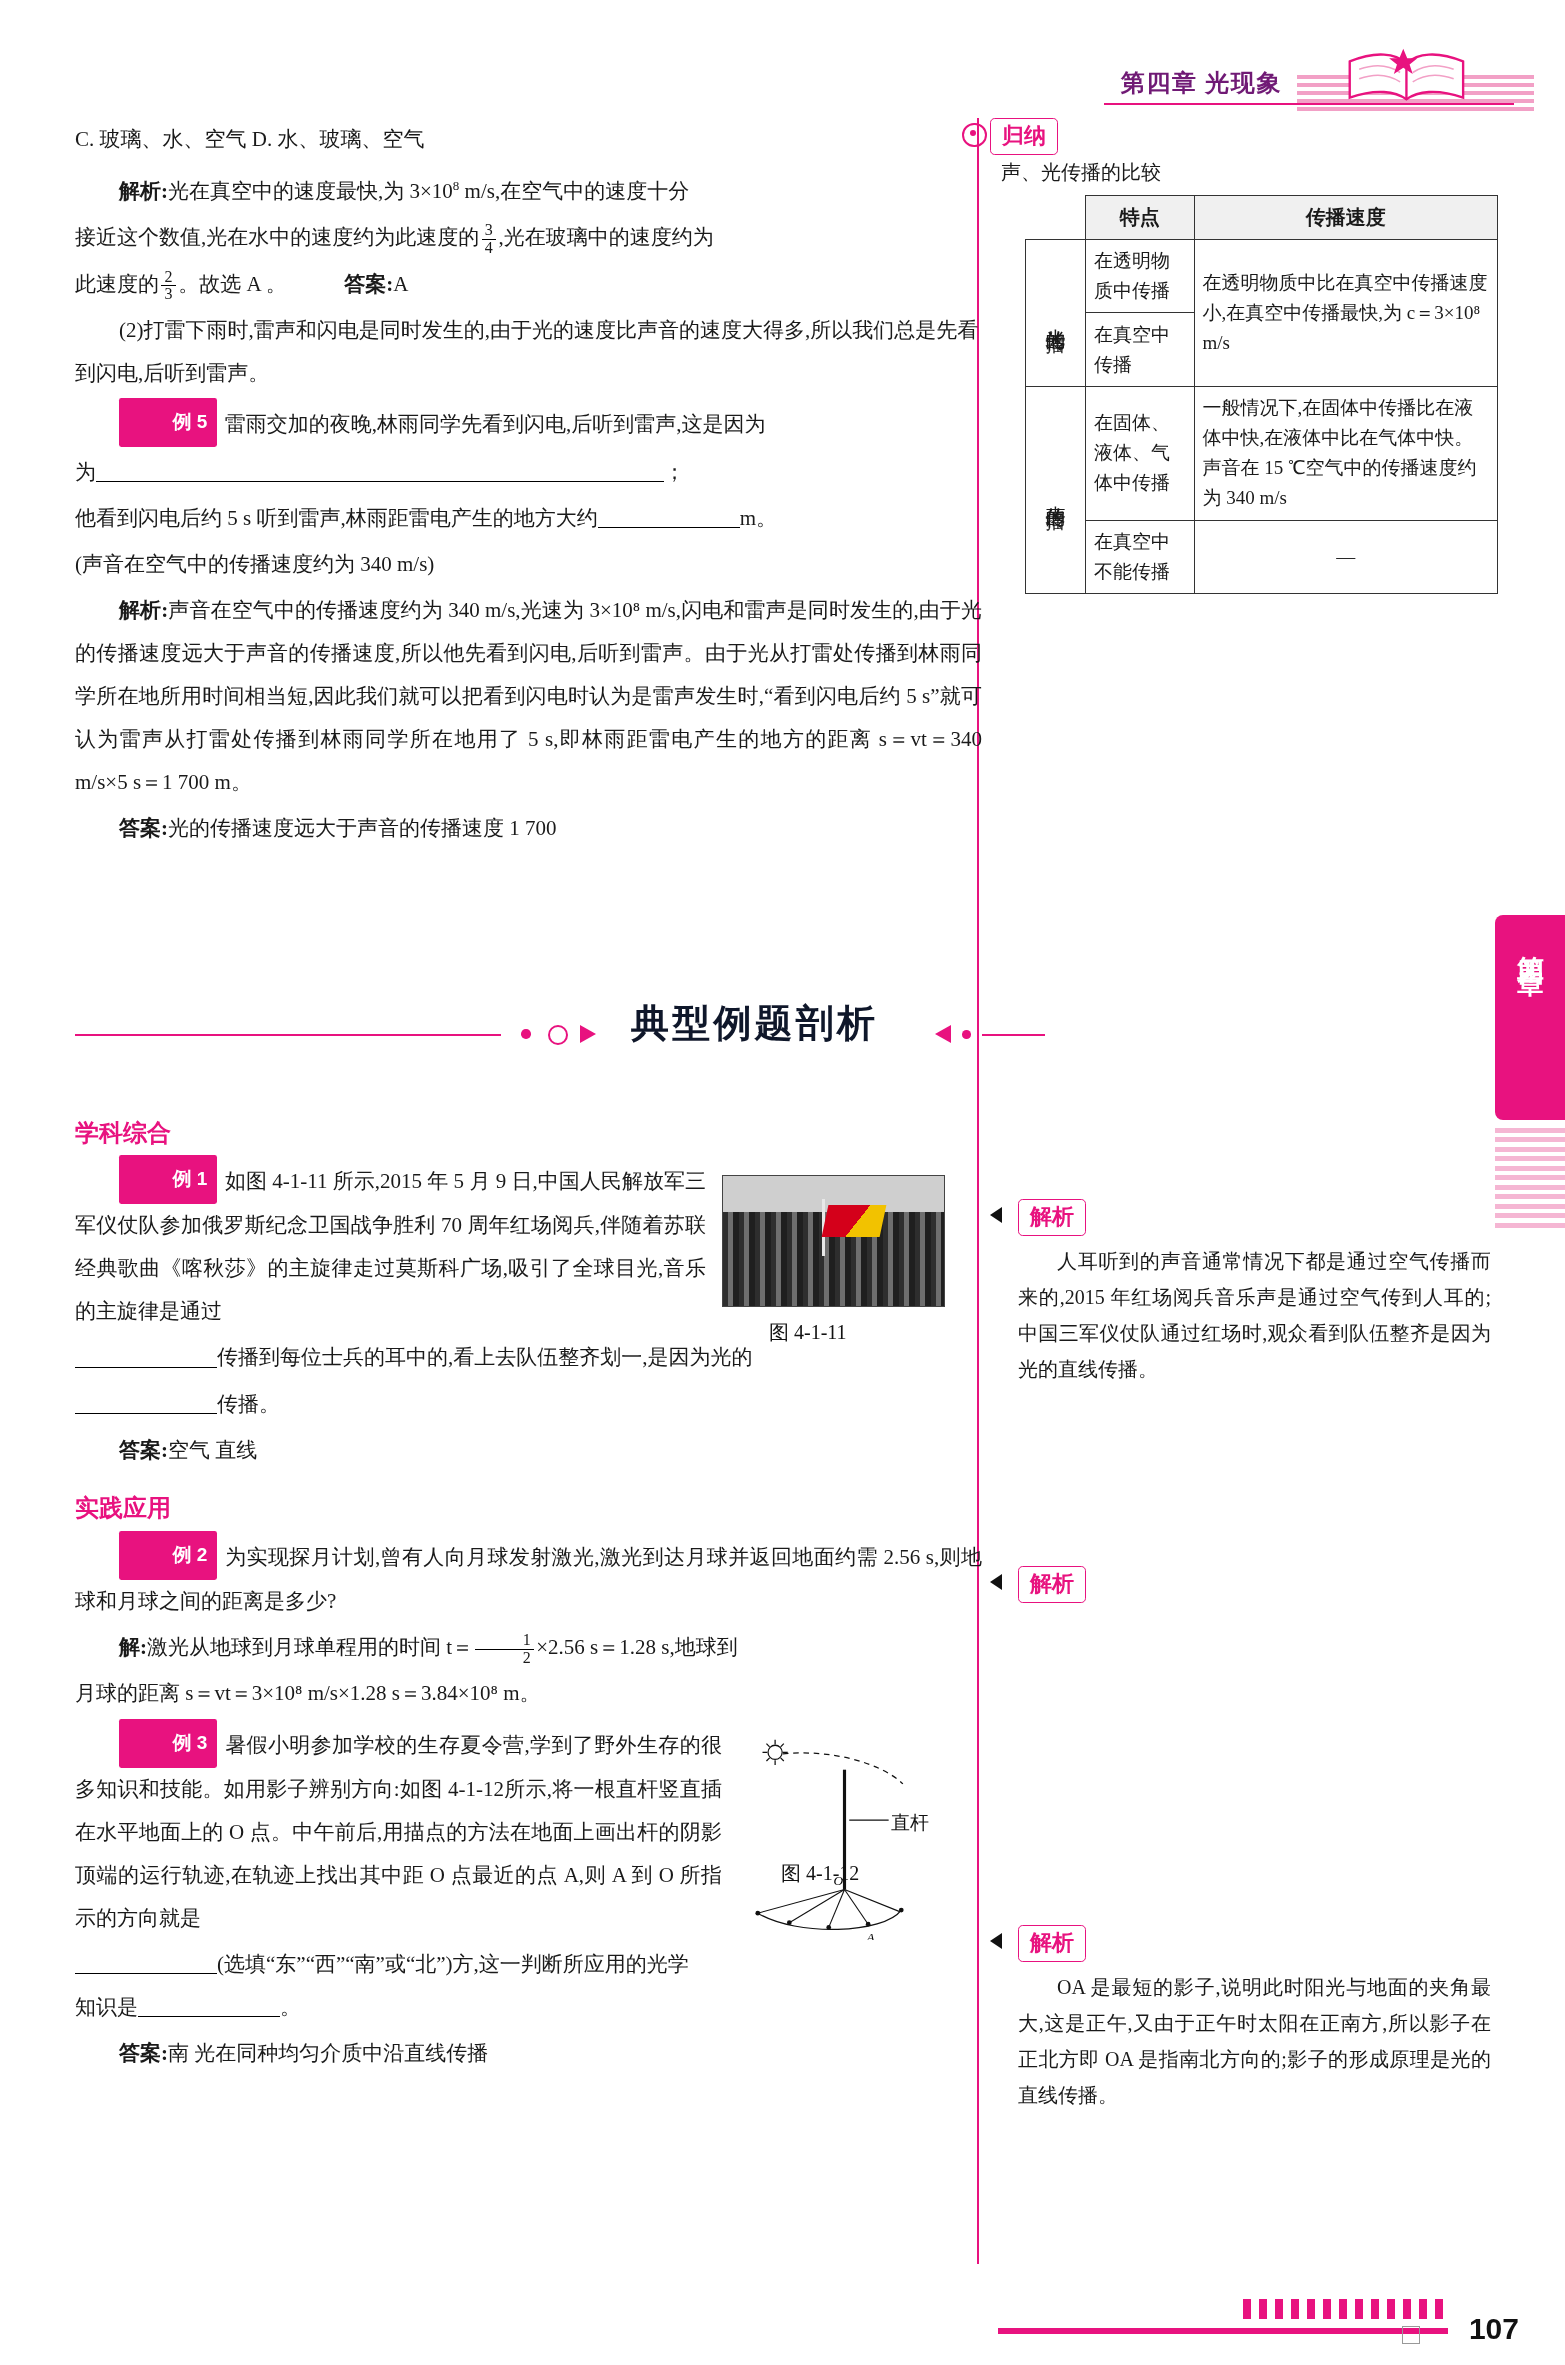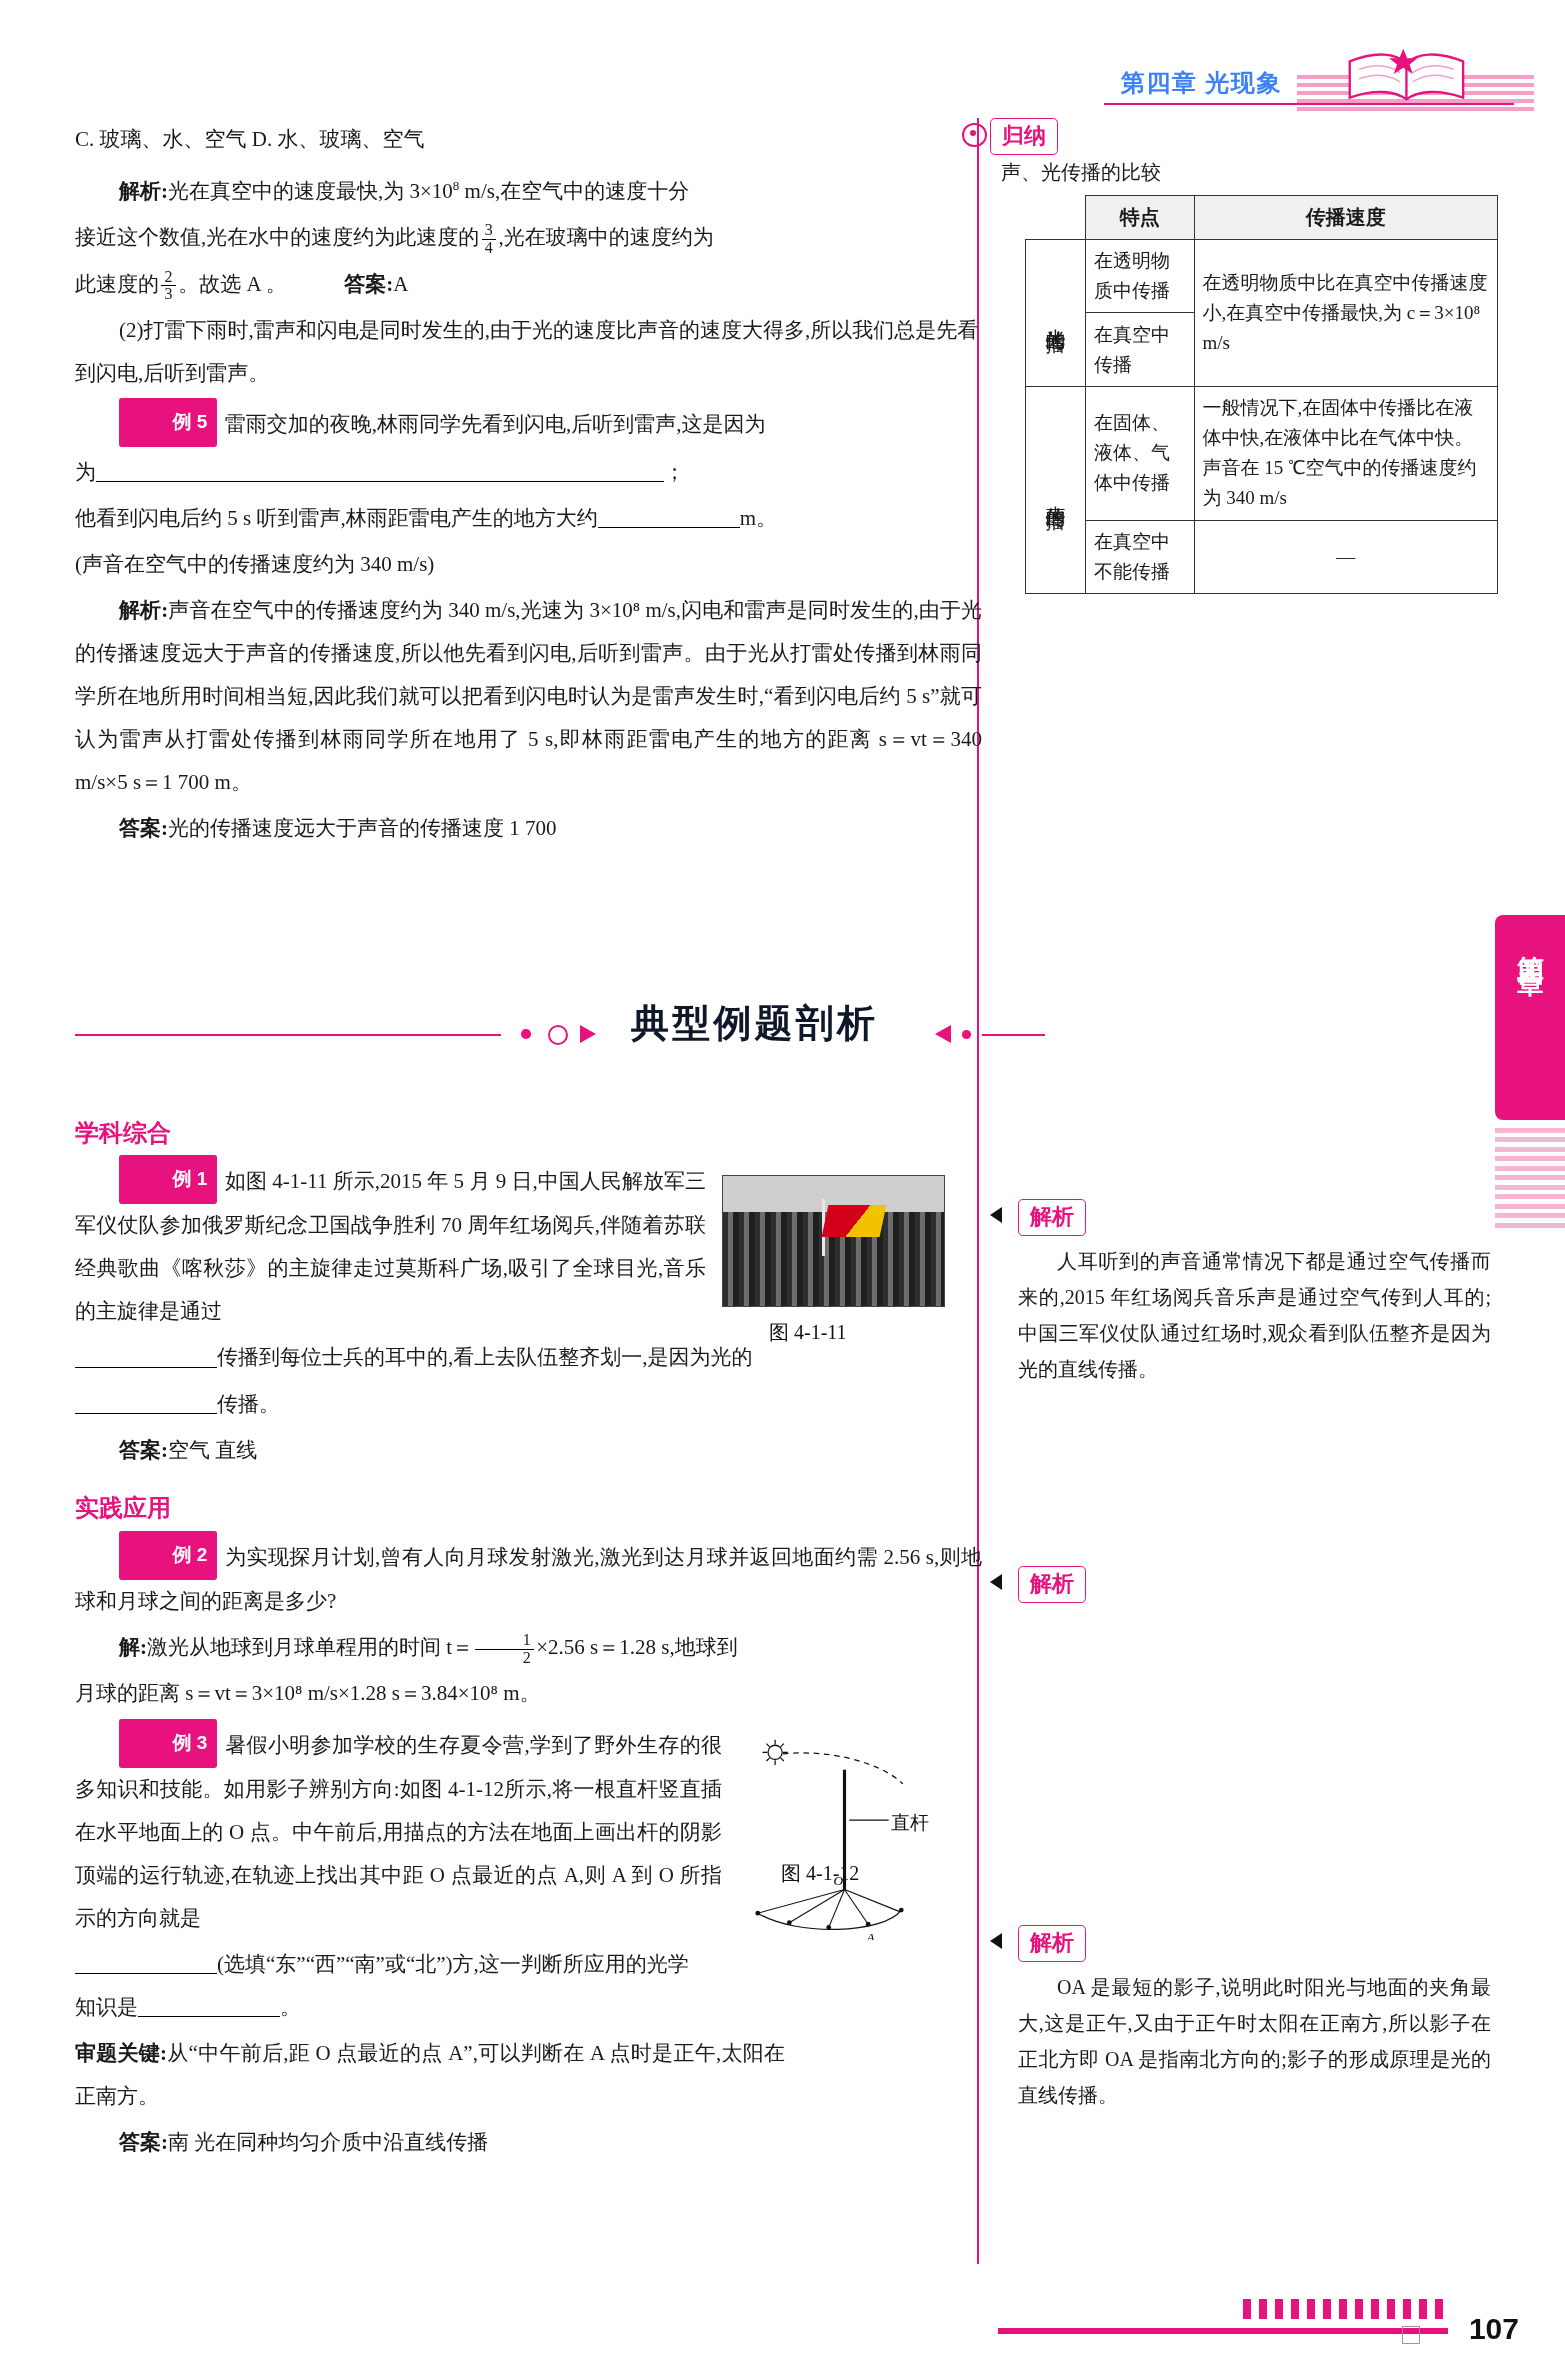--- a/index.html
+++ b/index.html
@@ -12,21 +12,21 @@
     overflow:hidden;
   }
   .page{position:absolute;inset:0;}
 
   
   .header{
     position:absolute;left:0;top:0;width:1566px;height:126px;
   }
   .hdr-title{
     position:absolute;right:284px;top:67px;
-    font-size:24px;font-weight:bold;color:#3b82f6;
+    font-size:24px;font-weight:bold;color:#701a75;
     letter-spacing:1.6px;
   }
   .hdr-rule{
     position:absolute;left:1104px;top:103px;width:410px;height:2.4px;
     background:#e8127f;
   }
   .hdr-stripes{
     position:absolute;right:32px;top:75px;width:237px;height:39px;
     background:repeating-linear-gradient(to bottom,#f2a0c6 0 4px, #ffffff 4px 8px);
   }
@@ -252,23 +252,20 @@
     <div class="para indent">
       <span class="bold">解:</span><span>激光从地球到月球单程用的时间 t＝</span><span class="frac"><span class="num">1</span><span class="den">2</span></span><span>×2.56 s＝1.28 s,地球到</span>
     </div>
     <div class="para">月球的距离 s＝vt＝3×10⁸ m/s×1.28 s＝3.84×10⁸ m。</div>
 
     <div class="para indent" style="width:647px;text-align:justify">
       <span class="ex-tag">例 3</span><span>暑假小明参加学校的生存夏令营,学到了野外生存的很多知识和技能。如用影子辨别方向:如图 4-1-12所示,将一根直杆竖直插在水平地面上的 O 点。中午前后,用描点的方法在地面上画出杆的阴影顶端的运行轨迹,在轨迹上找出其中距 O 点最近的点 A,则 A 到 O 所指示的方向就是</span>
     </div>
     <div class="para" style="width:631px">
       <span class="gap-s"></span><span>(选填“东”“西”“南”或“北”)方,这一判断所应用的光学知识是</span><span class="gap-s"></span><span>。</span>
-    </div>
-    <div class="para" style="width:710px;text-align:justify">
-      <span class="bold">审题关键:</span><span>从“中午前后,距 O 点最近的点 A”,可以判断在 A 点时是正午,太阳在正南方。</span>
     </div>
     <div class="para indent">
       <span class="bold">答案:</span><span>南    光在同种均匀介质中沿直线传播</span>
     </div>
   </div>
 
   <div class="photo">
     <div class="sky"></div>
     <div class="crowd"></div>
     <div class="pole"></div>

